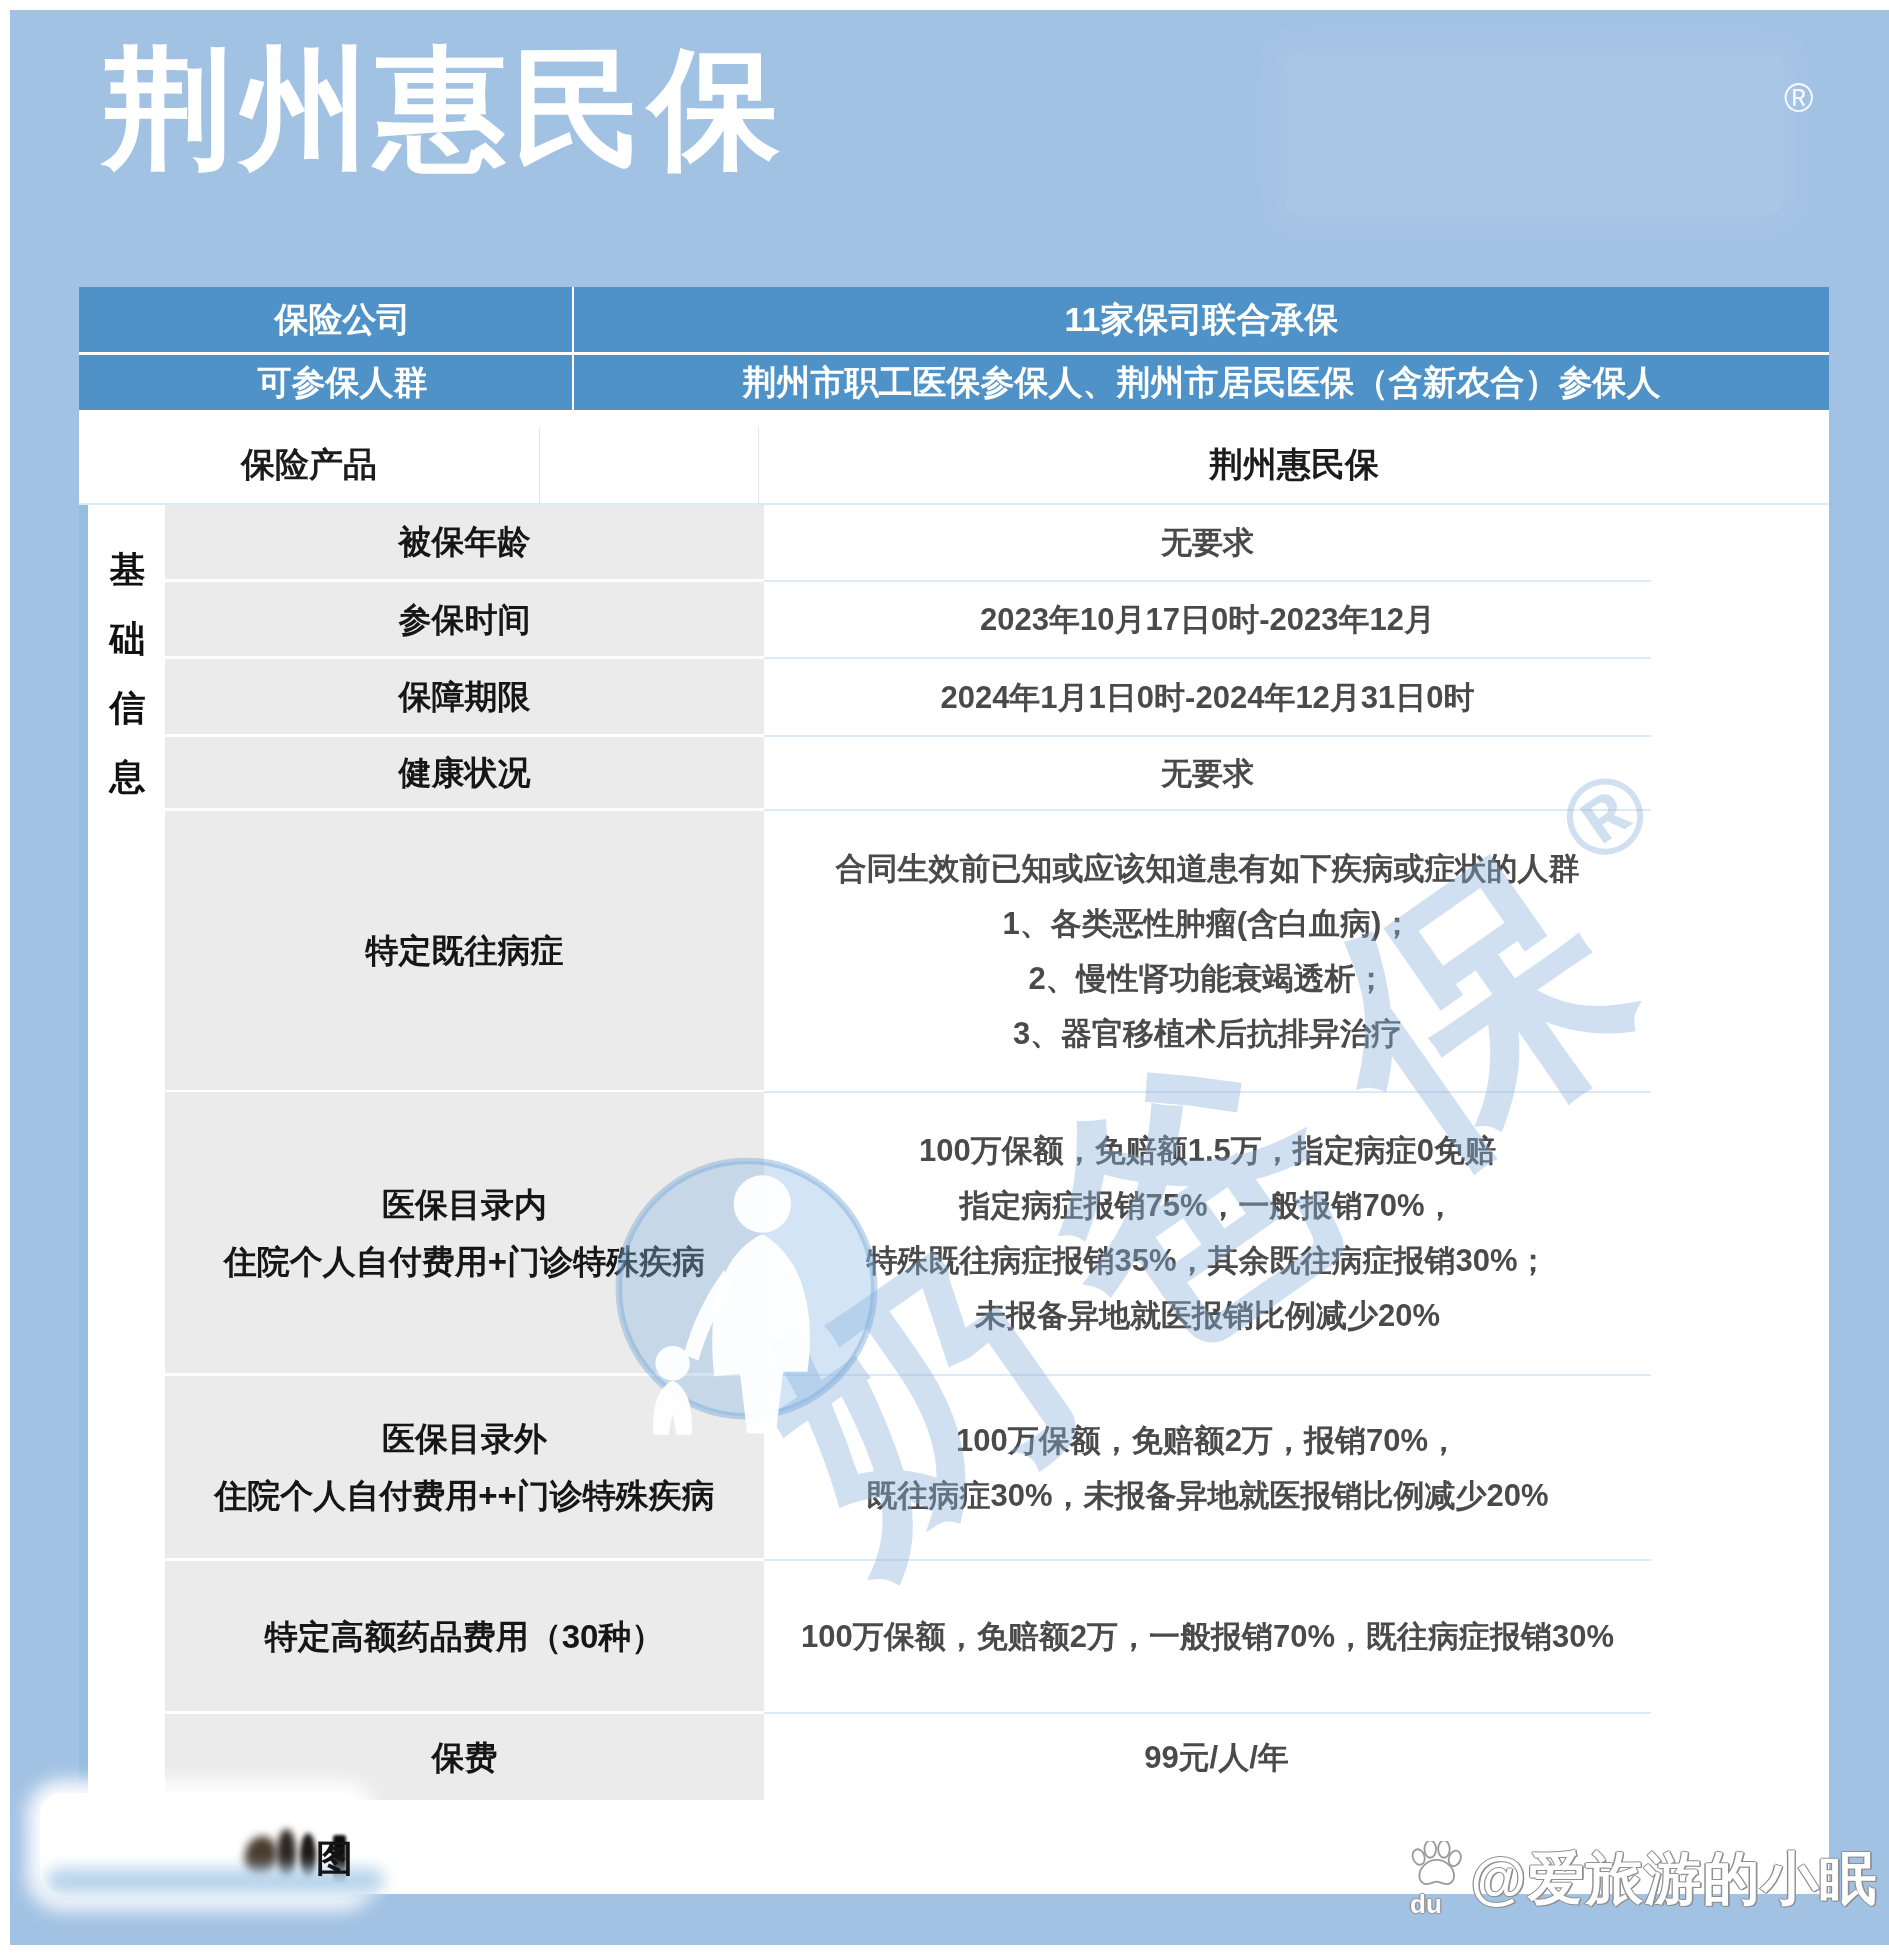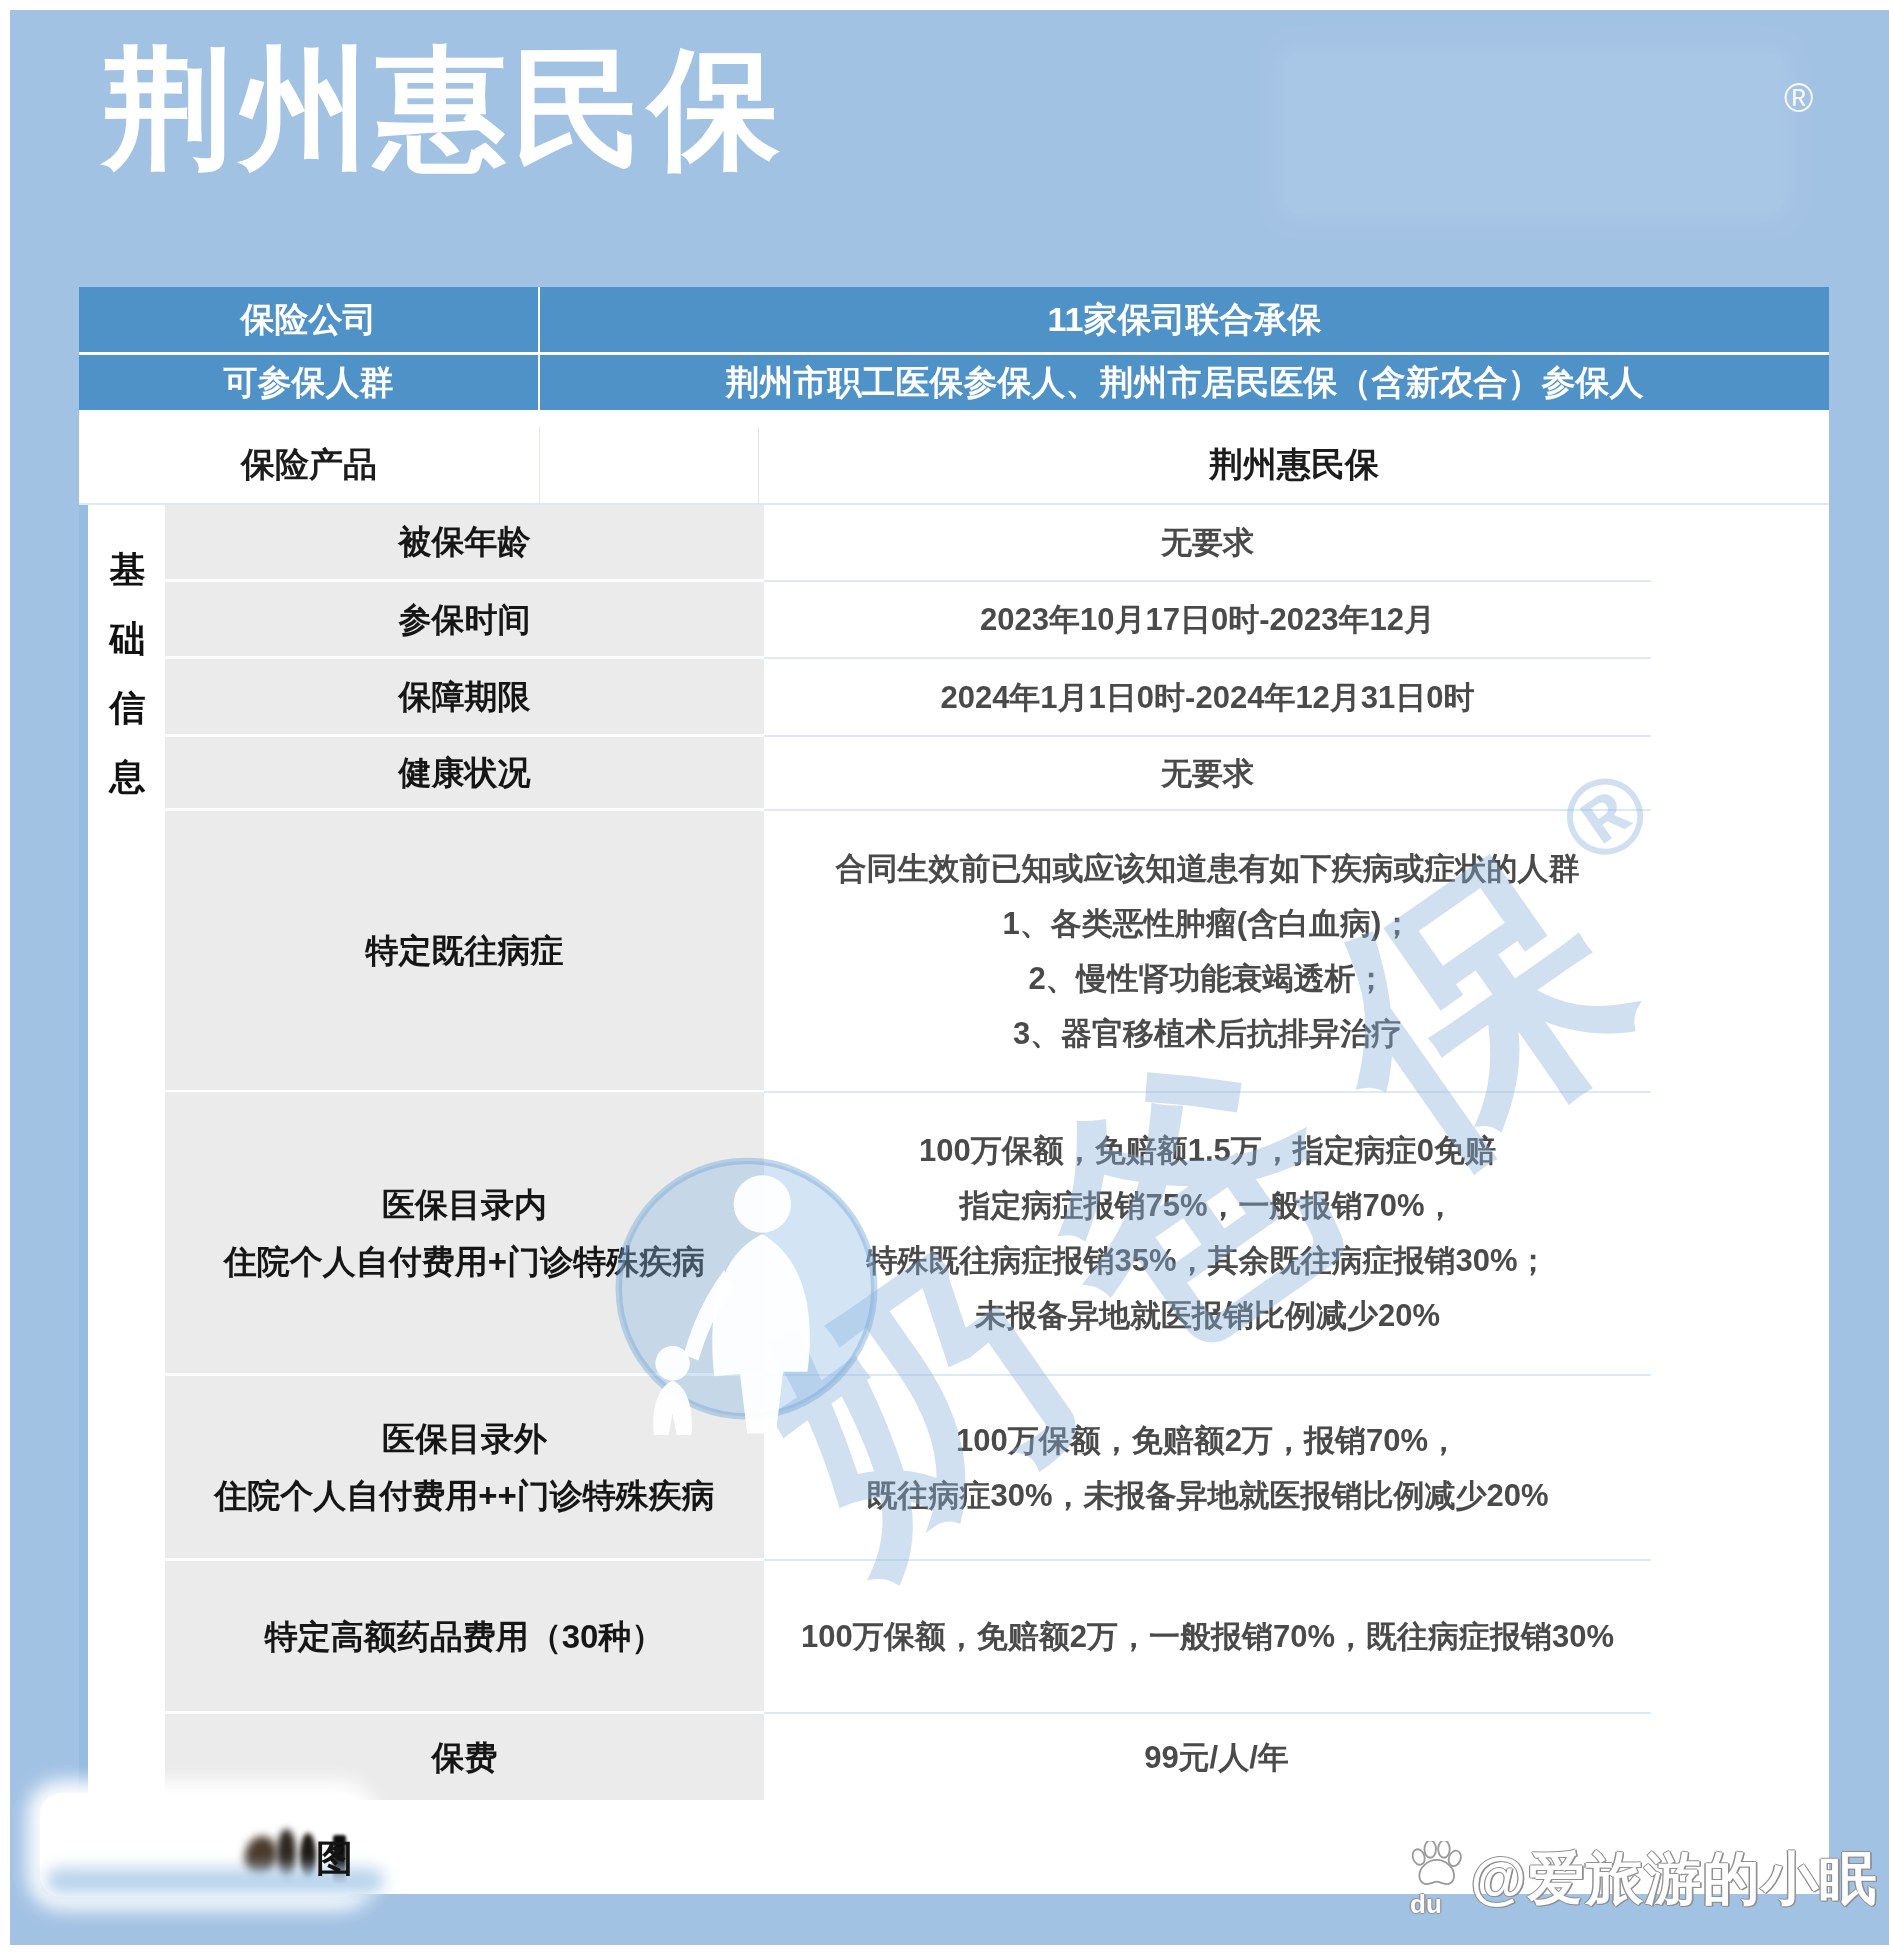--- a/index.html
+++ b/index.html
@@ -12,21 +12,21 @@
   .frame-bottom{left:0;top:1945px;width:1890px;height:10px;background:#ffffff;}
   
   .page-title{left:102px;top:21.6px;font-size:131px;font-weight:900;color:#ffffff;letter-spacing:5.7px;white-space:nowrap;}
   
   .erased{left:1286px;top:54px;width:496px;height:158px;background:rgba(255,255,255,0.07);box-shadow:0 0 29px 14.4px rgba(255,255,255,0.07);border-radius:8.6px;}
   .reg-top{left:1784px;top:76px;font-size:40px;color:rgba(255,255,255,0.92);font-weight:400;}
   
   .table-bg{left:79px;top:287px;width:1750px;height:1607px;background:#ffffff;}
   .hrow{left:79px;width:1750px;display:flex;background:#4e92c8;}
   .hcell{display:flex;align-items:center;justify-content:center;color:#ffffff;font-weight:700;font-size:34px;}
-  .hlabel{width:461px;border-right:2.9px solid #ffffff;box-sizing:border-box;}
+  .hlabel{width:461px;border-right:2.9px solid #ffffff;box-sizing:border-box;margin-left:34px;}
   .hvalue{flex:1;}
   .prow{left:79px;top:427px;width:1750px;height:78px;background:#ffffff;border-bottom:2.9px solid #dce9f6;box-sizing:border-box;display:flex;}
   .pl{width:461px;display:flex;align-items:center;justify-content:center;font-size:34px;font-weight:700;color:#1c1c1c;border-right:1.4px solid #dfe8f2;box-sizing:border-box;}
   .pm{width:219px;border-right:1.4px solid #dfe8f2;box-sizing:border-box;}
   .pv{flex:1;display:flex;align-items:center;justify-content:center;font-size:34px;font-weight:700;color:#1c1c1c;}
   
   .brow{left:165px;width:1664px;display:flex;}
   .bl{width:599px;background:#ebebeb;margin-bottom:2.9px;display:flex;flex-direction:column;align-items:center;justify-content:center;font-size:33px;font-weight:700;color:#161616;line-height:57px;text-align:center;}
   .bv{width:887px;border-bottom:2.9px solid #dce9f6;box-sizing:border-box;display:flex;flex-direction:column;align-items:center;justify-content:center;font-size:31px;font-weight:600;color:#4a4a4a;line-height:55px;text-align:center;}
   .brow.last .bl{margin-bottom:0;}

